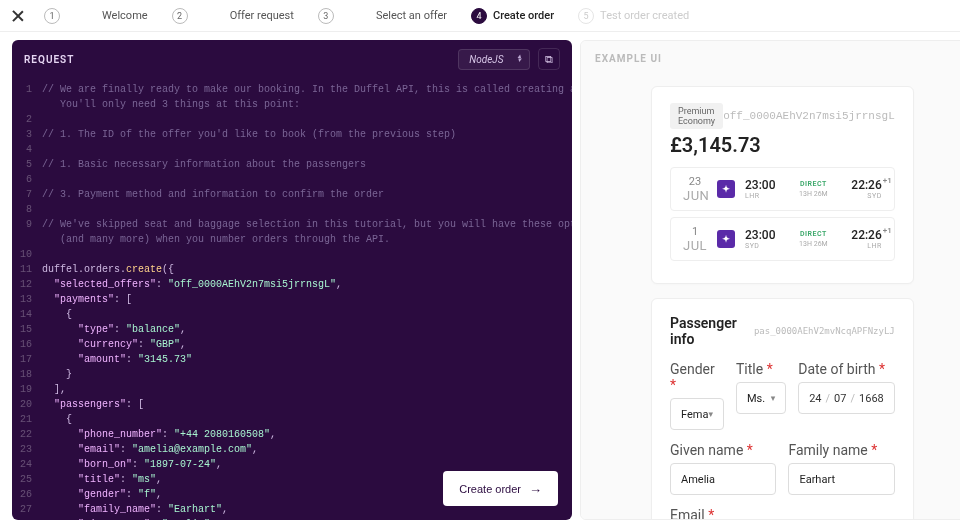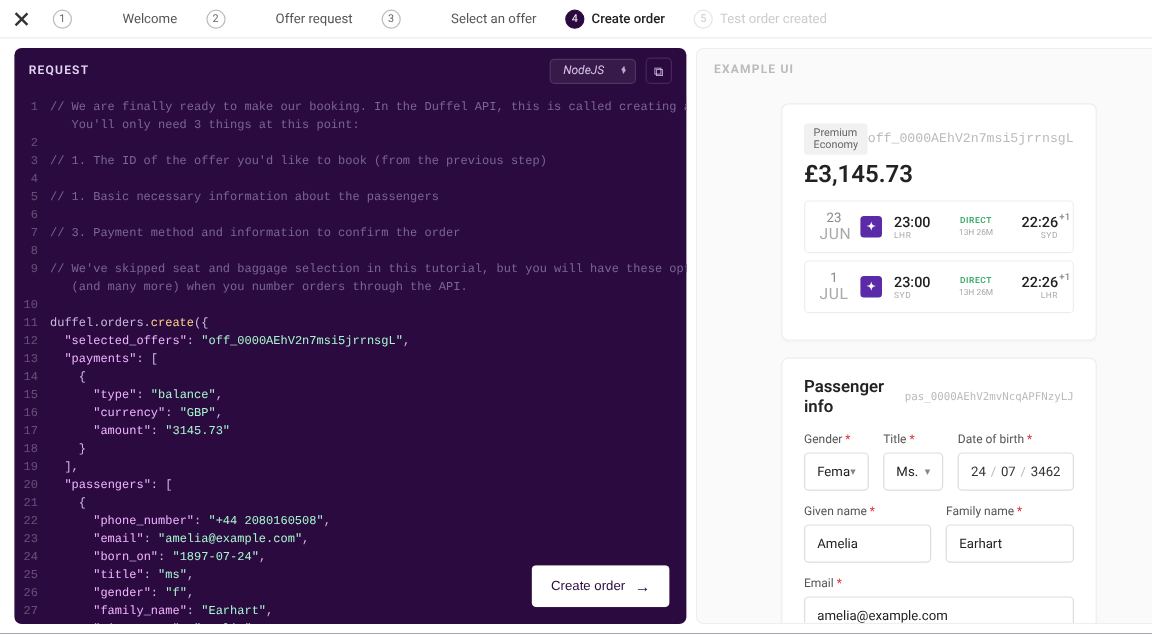--- a/index.html
+++ b/index.html
@@ -70,21 +70,21 @@
 .seg-dur { font-size: 7px; color: #aaa; margin-top: 2px; }
 .seg-arr { text-align: right; position: relative; }
 .seg-arr .plus1 { position: absolute; top: -2px; right: -10px; font-size: 8px; color: #888; }
 
 .form-title-row { display: flex; justify-content: space-between; align-items: center; margin-bottom: 14px; }
 .form-title { font-size: 14px; font-weight: 600; }
 .pax-id { font-size: 9px; color: #bbb; font-family: monospace; }
 
 .form-row { display: flex; gap: 12px; margin-bottom: 12px; }
 .field { flex: 1; }
-.field-label { font-size: 10px; color: #555; margin-bottom: 5px; display: block; }
+.field-label { font-size: 14px; color: #555; margin-bottom: 5px; display: block; }
 .req { color: #d33; }
 .input, .select, .dob { border: 1px solid #ddd; border-radius: 4px; height: 32px; padding: 0 10px; font-size: 11px; width: 100%; background: #fff; display: flex; align-items: center; }
 .select { justify-content: space-between; cursor: pointer; }
 .sel-caret { color: #888; font-size: 9px; }
 .dob { gap: 4px; justify-content: flex-start; }
 .dob span { color: #333; }
 .dob .sep { color: #bbb; }
 </style>
 </head>
 <body>
@@ -333,21 +333,21 @@
                 <span class="sel-caret">▾</span>
             </div>
           </div>
           <div class="field" style="flex:1.4">
             <label class="field-label"><span>Date of birth</span> <span class="req">*</span></label>
             <div class="dob">
               <span>24</span>
                 <span class="sep">/</span>
               <span>07</span>
                 <span class="sep">/</span>
-              <span>3462</span>
+              <span>1668</span>
             </div>
           </div>
         </div>
 
         <div class="form-row">
           <div class="field">
             <label class="field-label"><span>Given name</span> <span class="req">*</span></label>
             <div class="input">Amelia</div>
           </div>
           <div class="field">

